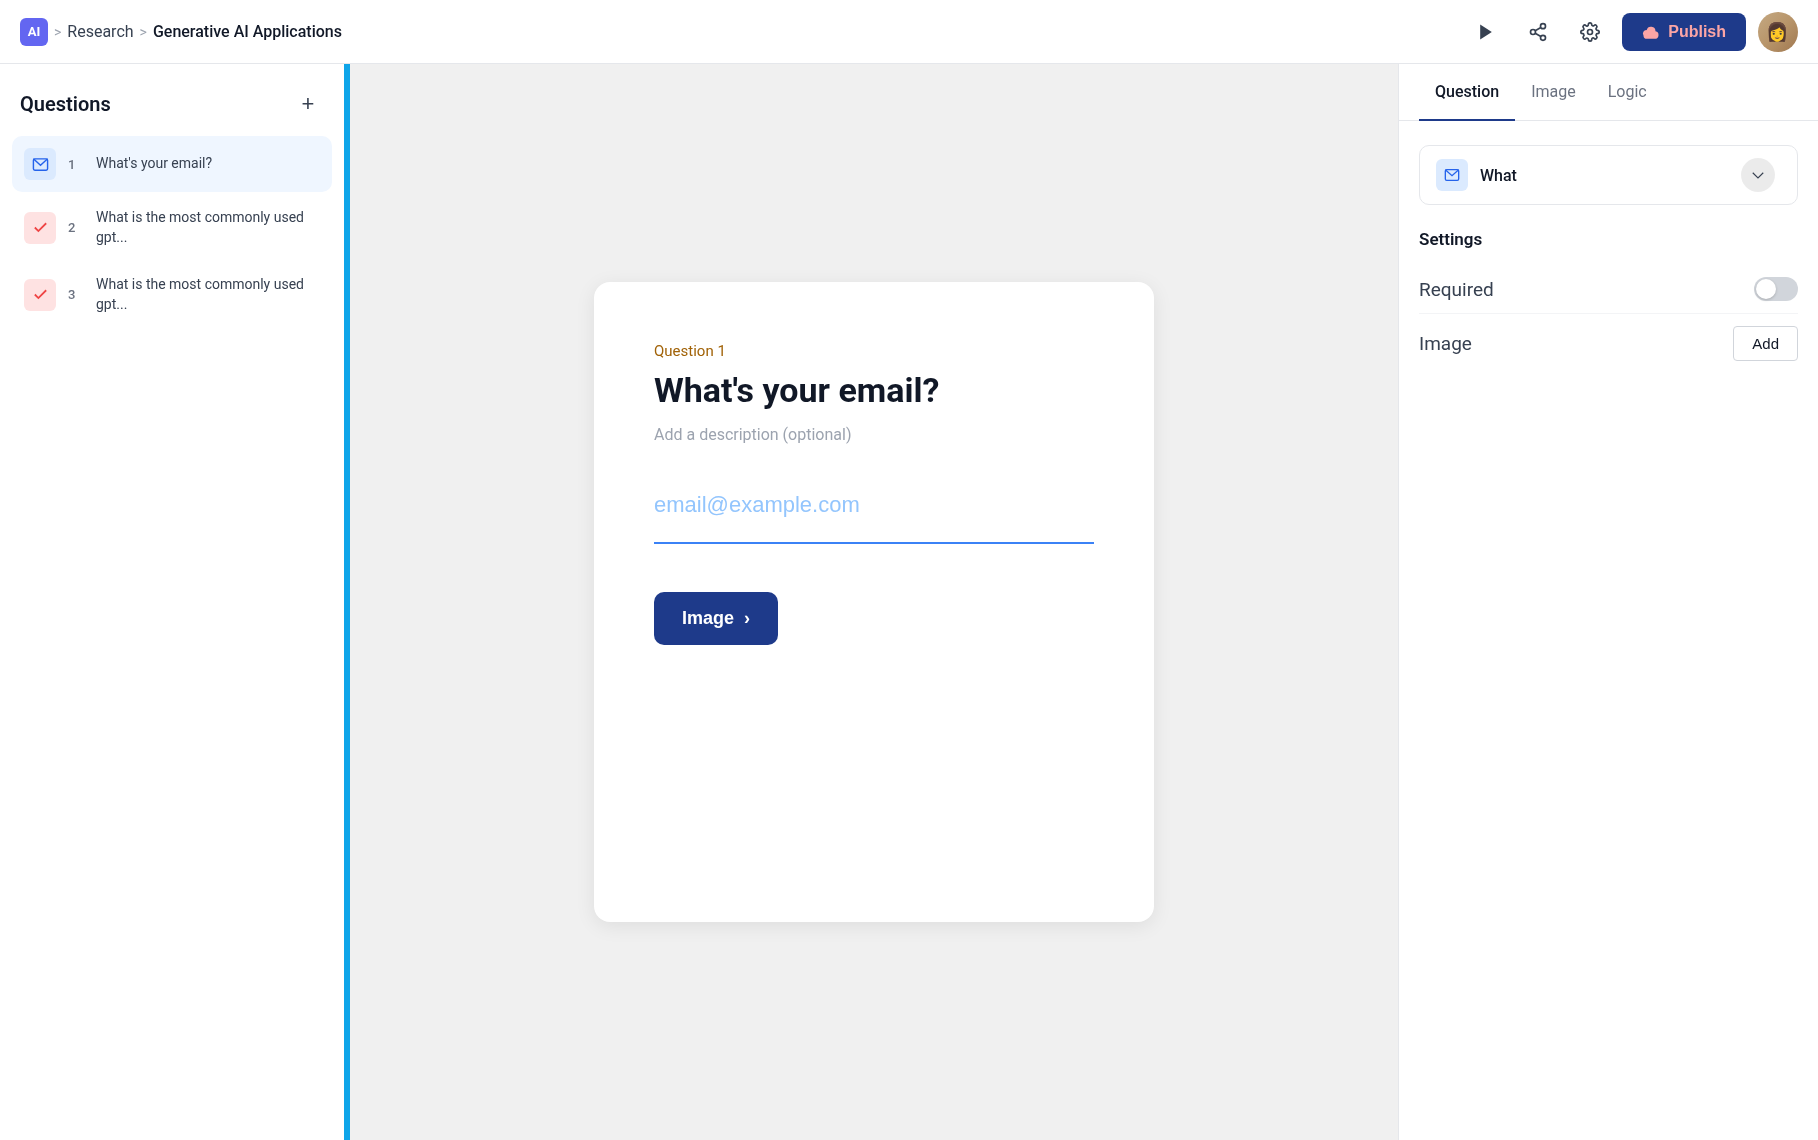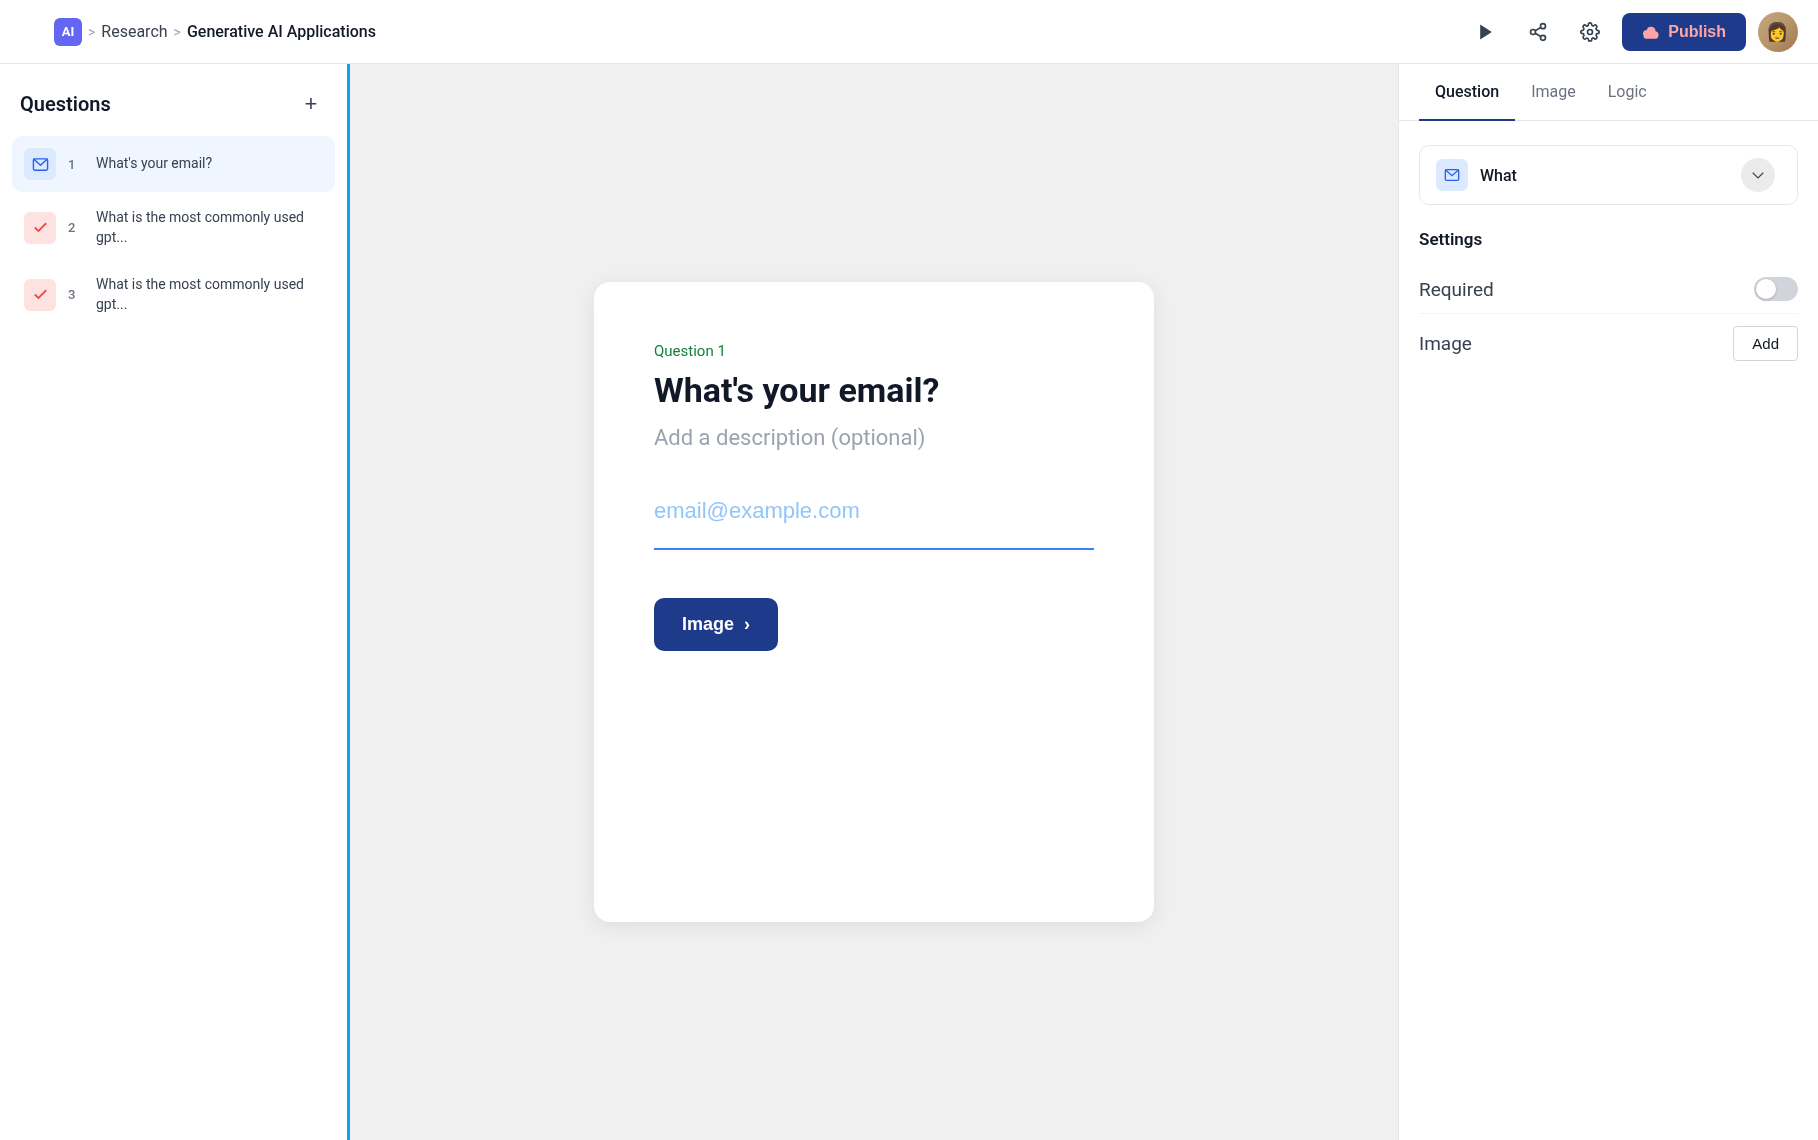--- a/index.html
+++ b/index.html
@@ -44,21 +44,20 @@
       width: 28px;
       height: 28px;
       background: #6366f1;
       border-radius: 6px;
       display: flex;
       align-items: center;
       justify-content: center;
       color: white;
       font-size: 13px;
       font-weight: bold;
-      margin-left: 34px;
     }
     .topbar-actions {
       display: flex;
       align-items: center;
       gap: 12px;
     }
     .icon-btn {
       width: 40px;
       height: 40px;
       border-radius: 8px;
@@ -105,21 +104,21 @@
     
     .main-layout {
       display: flex;
       height: calc(1140px - 64px);
     }
 
     
     .sidebar {
       width: 350px;
       background: #ffffff;
-      border-right: 3px solid #0ea5e9;
+      border-right: 6px solid #0ea5e9;
       display: flex;
       flex-direction: column;
     }
     .sidebar-header {
       display: flex;
       align-items: center;
       justify-content: space-between;
       padding: 24px 20px 16px;
     }
     .sidebar-title {
@@ -201,32 +200,32 @@
       border-radius: 16px;
       width: 560px;
       min-height: 640px;
       padding: 60px 60px 60px;
       display: flex;
       flex-direction: column;
       box-shadow: 0 4px 20px rgba(0,0,0,0.08);
     }
     .q-label {
       font-size: 15px;
-      color: #15803d;
+      color: #a16207;
       margin-bottom: 10px;
     }
     .q-title {
       font-size: 34px;
       font-weight: 700;
       color: #111827;
       margin-bottom: 14px;
       line-height: 1.2;
     }
     .q-description {
-      font-size: 22px;
+      font-size: 16px;
       color: #9ca3af;
       margin-bottom: 48px;
     }
     .email-input-wrapper {
       border-bottom: 2px solid #3b82f6;
       padding-bottom: 24px;
       margin-bottom: 48px;
     }
     .email-input {
       border: none;

